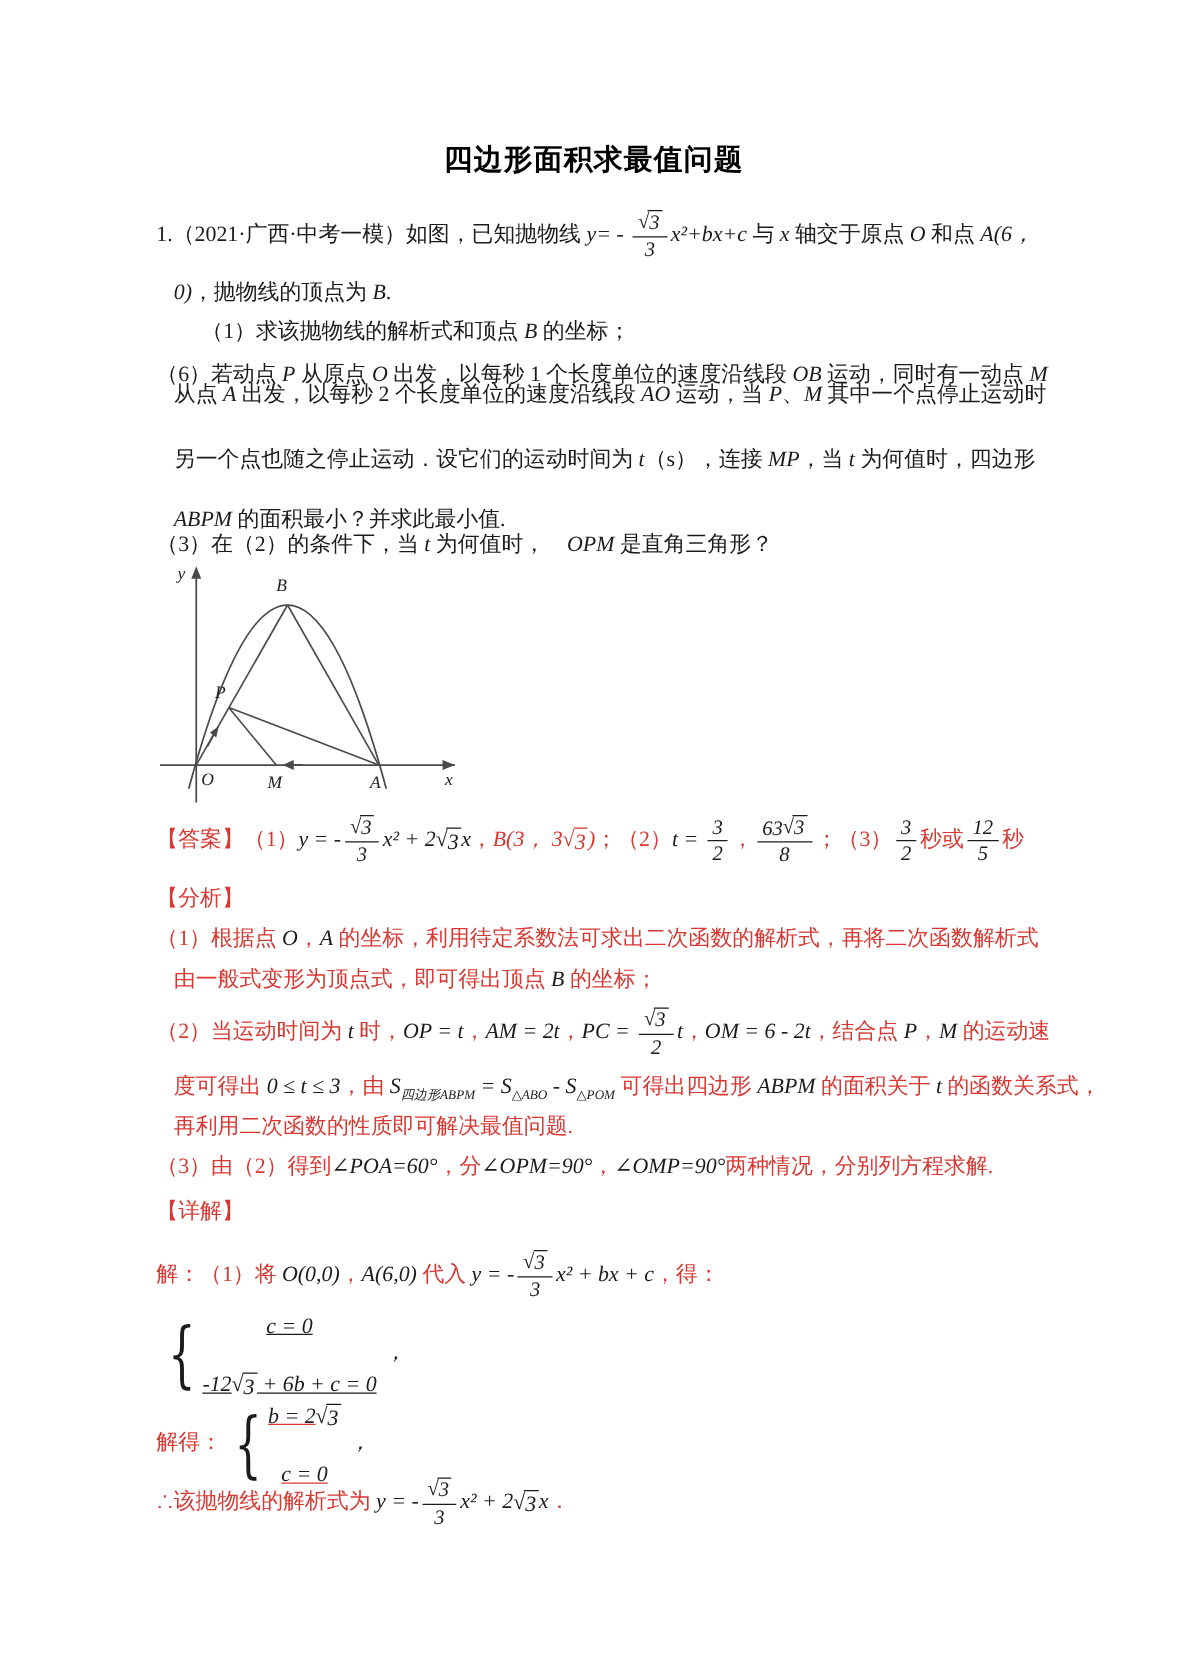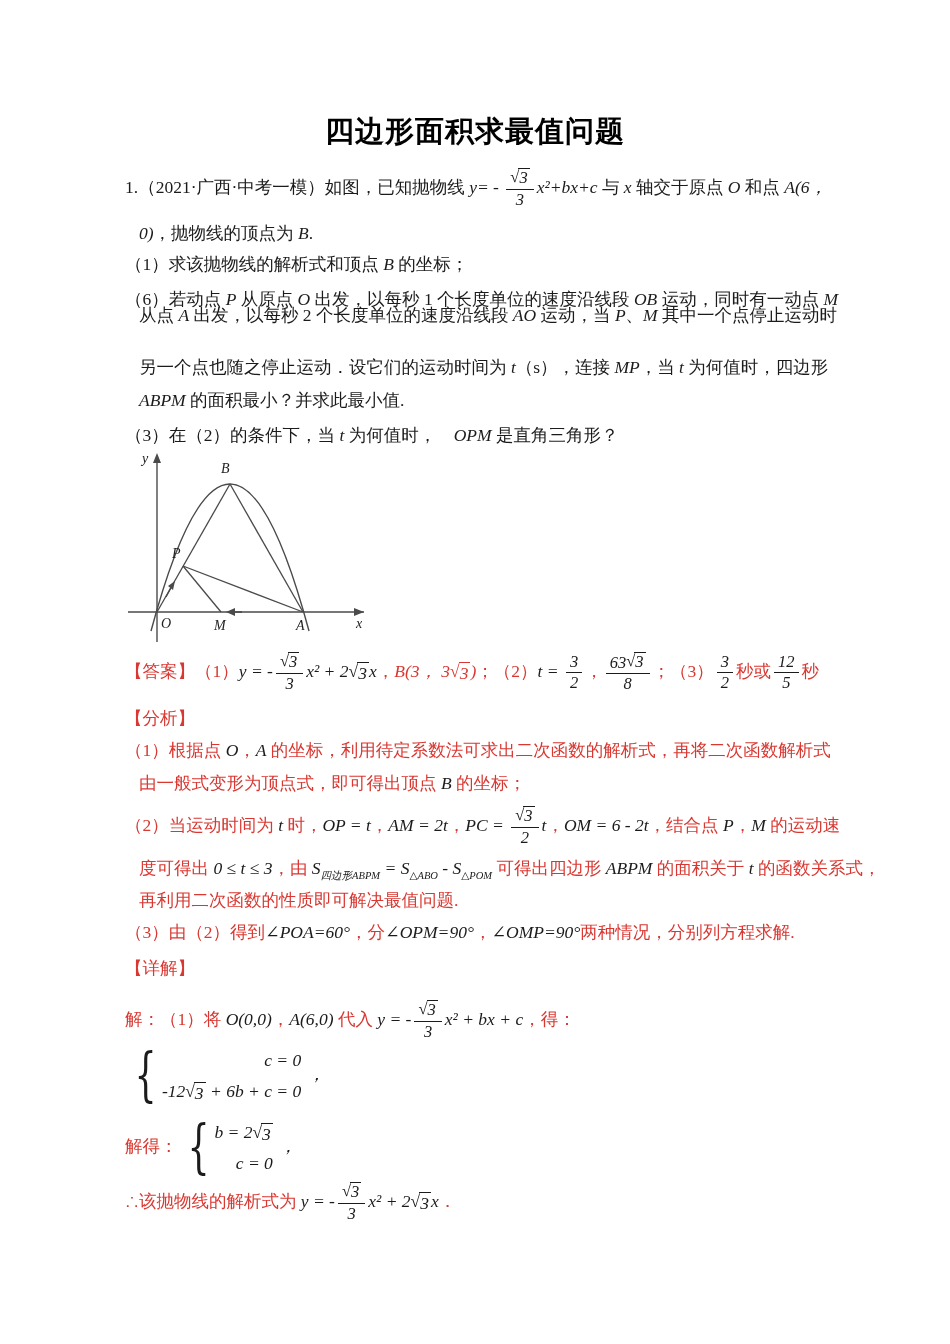--- a/index.html
+++ b/index.html
@@ -3,21 +3,21 @@
 <meta charset="utf-8">
 <style>
   html,body{margin:0;padding:0;}
   body{
     width:950px;height:1344px;background:#ffffff;position:relative;overflow:hidden;
     font-family:"Liberation Serif","DejaVu Serif",serif;
     color:var(--ink,#1b1b1b);
   }
   .title{
     position:absolute;top:112px;left:0;width:950px;text-align:center;
-    font-size:29px;font-weight:bold;letter-spacing:1px;color:#000;
+    font-size:23px;font-weight:bold;letter-spacing:1px;color:#000;
   }
   .line{
     position:absolute;left:125px;width:714px;
     font-size:17.5px;line-height:24px;white-space:pre;
   }
   .indent{left:139px;width:700px;}
   .red{color:var(--red,#d93832);}
   .bold{font-weight:normal;}
   .m{font-style:italic;color:var(--ink,#1b1b1b);font-family:"Liberation Serif","DejaVu Serif",serif;}
   .mr{color:var(--red,#d93832) !important;}
@@ -30,38 +30,38 @@
   .frac .den{display:inline-flex;justify-content:center;padding-top:1px;}
   .sqrt{display:inline-flex;align-items:flex-start;font-style:italic;}
   .sqrt .rsign{line-height:1.05;}
   .sqrt .rad{border-top:1.3px solid currentColor;line-height:1.15;padding:0 2px 0 1px;margin-left:-1px;}
   .msub{font-size:10.5px;font-style:italic;vertical-align:-5px;color:var(--ink,#1b1b1b);}
   .sys{display:inline-flex;align-items:center;vertical-align:middle;margin:0 2px;}
   .brace-mark{
     font-family:"DejaVu Serif",serif;font-size:58px;font-weight:100;line-height:0.95;
     transform:scaleX(0.6);font-style:normal;color:var(--ink,#1b1b1b);margin-right:-2px;
   }
-  .sys-col{display:inline-flex;flex-direction:column;gap:7px;align-items:flex-end;}
+  .sys-col{display:inline-flex;flex-direction:column;gap:23px;align-items:center;text-decoration:underline;}
   .sys-line{white-space:pre;}
   .figure{position:absolute;left:122px;top:445px;width:252px;height:205px;}
   .figure svg{width:100%;height:100%;}
   .figure text{font-family:"Liberation Serif","DejaVu Serif",serif;font-style:italic;font-size:14px;fill:#222;}
 </style>
 </head>
 <body style="--red: #d93832; --ink: #1b1b1b;">
 
 <div class="title">四边形面积求最值问题</div>
 
 <div class="line" style="top:168px;"><span>1.</span><span class="bold">（2021·广西·中考一模）</span><span>如图，已知抛物线 </span><span class="m">y</span><span class="m">= - </span><span class="frac m"><span class="num"><span class="sqrt m"><span class="rsign">√</span><span class="rad">3</span></span></span><span class="den"><span class="m">3</span></span></span><span class="m">x²+bx+c</span><span> 与 </span><span class="m">x</span><span> 轴交于原点 </span><span class="m">O</span><span> 和点 </span><span class="m">A(6，</span></div>
 <div class="line indent" style="top:221px;"><span class="m">0)</span><span>，抛物线的顶点为 </span><span class="m">B</span><span>.</span></div>
-<div class="line" style="top:252px;"><span>（1）求该抛物线的解析式和顶点 </span><span class="m">B</span><span> 的坐标；</span></div>
+<div class="line" style="top:252px;margin-left:36px;"><span>（1）求该抛物线的解析式和顶点 </span><span class="m">B</span><span> 的坐标；</span></div>
 <div class="line" style="top:287px;"><span>（6）若动点 </span><span class="m">P</span><span> 从原点 </span><span class="m">O</span><span> 出发，以每秒 1 个长度单位的速度沿线段 </span><span class="m">OB</span><span> 运动，同时有一动点 </span><span class="m">M</span></div>
 <div class="line indent" style="top:303px;"><span>从点 </span><span class="m">A</span><span> 出发，以每秒 2 个长度单位的速度沿线段 </span><span class="m">AO</span><span> 运动，当 </span><span class="m">P</span><span>、</span><span class="m">M</span><span> 其中一个点停止运动时</span></div>
 <div class="line indent" style="top:355px;"><span>另一个点也随之停止运动．设它们的运动时间为 </span><span class="m">t</span><span>（s），连接 </span><span class="m">MP</span><span>，当 </span><span class="m">t</span><span> 为何值时，四边形</span></div>
-<div class="line indent" style="top:388px;"><span class="m">ABPM</span><span> 的面积最小？并求此最小值.</span></div>
+<div class="line indent" style="top:403px;"><span class="m">ABPM</span><span> 的面积最小？并求此最小值.</span></div>
 <div class="line" style="top:423px;"><span>（3）在（2）的条件下，当 </span><span class="m">t</span><span> 为何值时，    </span><span class="m">OPM</span><span> 是直角三角形？</span></div>
 
 <div class="figure">
   <svg viewBox="0 0 252 205" xmlns="http://www.w3.org/2000/svg">
 
     <g stroke="#4a4a4a" stroke-width="1.4" fill="none">
       <line x1="6" y1="167" x2="242" y2="167"></line>
       <line x1="35" y1="12" x2="35" y2="197"></line>
     </g>
     <g fill="#4a4a4a" stroke="none">

